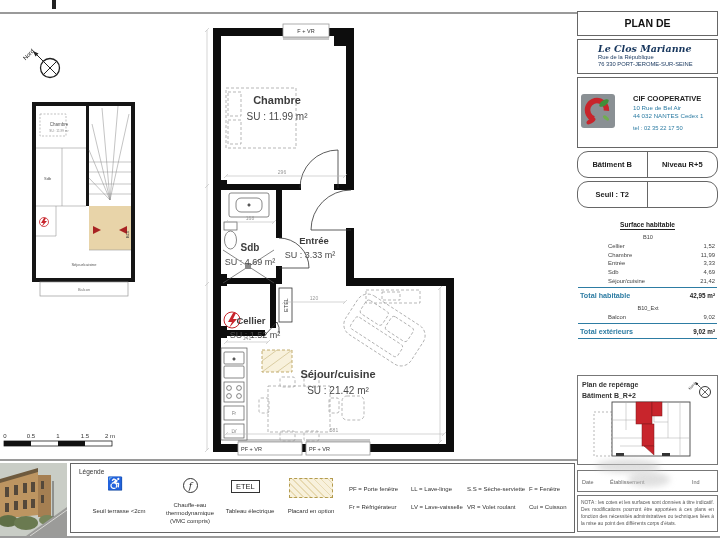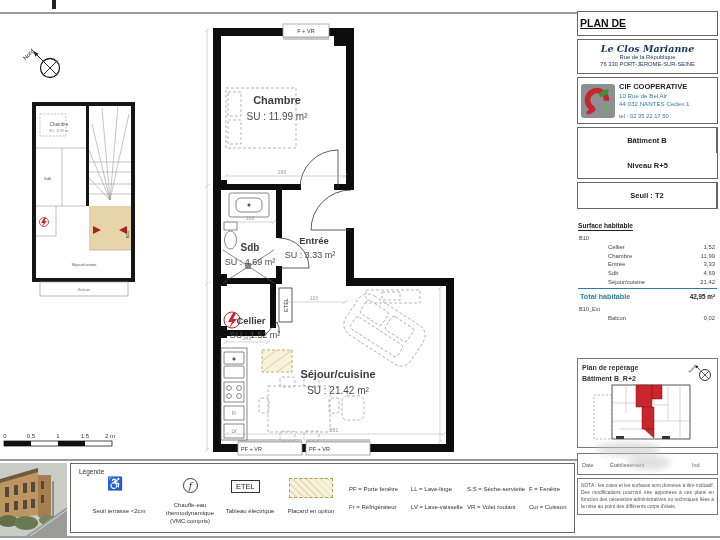--- a/index.html
+++ b/index.html
@@ -6,33 +6,33 @@
   .page{position:relative;width:720px;height:540px;background:#ffffff;overflow:hidden;
         font-family:"Liberation Sans",sans-serif;color:#222;}
   .topline{position:absolute;top:12px;left:0;width:577px;height:1.5px;background:#9a9a9a;}
   .sepline{position:absolute;left:0;top:459px;width:577px;height:1.5px;background:#9a9a9a;}
   .botline{position:absolute;left:0;top:536px;width:720px;height:1.5px;background:#9a9a9a;}
   .plan-svg{position:absolute;left:0;top:0;}
 
   
   .panel{position:absolute;left:577px;top:11px;width:141px;}
   .tb-box{border:1px solid #666;background:#fff;margin-bottom:3px;box-sizing:border-box;}
-  .tb-title{padding:5px 2px 4px;font-weight:bold;font-size:10.5px;line-height:1.3;color:#111;text-decoration:underline;}
-  .tb-project{padding:3px 10px 4px;text-align:center;color:#17365d;}
+  .tb-title{padding:5px 2px 4px;text-align:center;font-weight:bold;font-size:10.5px;line-height:1.3;color:#111;}
+  .tb-project{padding:3px 20px 4px;color:#17365d;}
   .project-name{font-family:"DejaVu Serif",serif;font-style:italic;font-weight:bold;font-size:9.5px;}
   .project-addr{font-size:5.8px;line-height:1.3;}
-  .tb-company{padding:4px 3px;display:flex;gap:4px;align-items:center;}
+  .tb-company{padding:16px 3px;display:flex;gap:18px;align-items:flex-start;}
   .logo{width:34px;height:34px;flex:0 0 auto;}
   .company-name{font-weight:bold;font-size:7.5px;color:#222;margin-bottom:1px;}
   .company-addr{font-size:6.2px;color:#2d7ca3;line-height:1.35;}
   .company-tel{font-size:5.8px;color:#2d7ca3;margin-top:5px;}
-  .tb-grid{display:grid;grid-template-columns:1fr;}
+  .tb-grid{display:grid;grid-template-columns:1fr 1fr;border-radius:11px;}
   .tb-grid>div{padding:8px 1px;text-align:center;font-weight:bold;font-size:7.5px;color:#222;}
   .tb-grid>div:first-child{border-right:1px solid #666;}
-  .surface{margin-top:5px;padding:0 1px;}
+  .surface{margin-top:5px;padding:0 1px;text-align:center;}
   .surf-header{font-weight:bold;font-size:6.6px;border-bottom:1px solid #222;display:inline-block;padding-bottom:1px;color:#222;}
   .surf-group{font-size:5.6px;margin:3px 0 1px 1px;color:#444;}
   .surf-row{display:flex;justify-content:space-between;padding:1.4px 2px 1.4px 30px;font-size:5.9px;color:#444;}
   .surf-total{display:flex;justify-content:space-between;border-top:1.5px solid #2d7ca3;margin-top:2px;padding:2.5px 2px;align-items:baseline;}
   .surf-total .lbl{color:#2d7ca3;font-weight:bold;font-size:7.2px;}
   .surf-total .val{font-weight:bold;font-size:6.3px;color:#222;}
   .surf-total.last{border-bottom:1.5px solid #2d7ca3;}
   .reperage{border:1px solid #777;height:90px;position:relative;padding:4px;margin-top:36px;box-sizing:border-box;}
   .rep-title{font-weight:bold;font-size:7px;color:#333;line-height:1.5;}
   .rep-map{position:absolute;left:14px;top:24px;}
@@ -357,20 +357,24 @@
         <span>21,42</span>
       </div>
       <div class="surf-total">
         <span class="lbl">Total habitable</span>
         <span class="val">42,95 m²</span>
       </div>
       <div class="surf-group">B10_Ext</div>
       <div class="surf-row">
         <span>Balcon</span>
         <span>9,02</span>
+      </div>
+      <div class="surf-total last">
+        <span class="lbl">Total extérieurs</span>
+        <span class="val">9,02 m²</span>
       </div>
     </div>
 
     <div class="reperage">
       <div class="rep-title">
         <div>Plan de repérage</div>
         <div>Bâtiment B_R+2</div>
       </div>
       <svg class="rep-compass" width="30" height="26" viewBox="0 0 30 26">
         <circle cx="19" cy="15" r="5.5" fill="none" stroke="#222" stroke-width="0.9"></circle>

